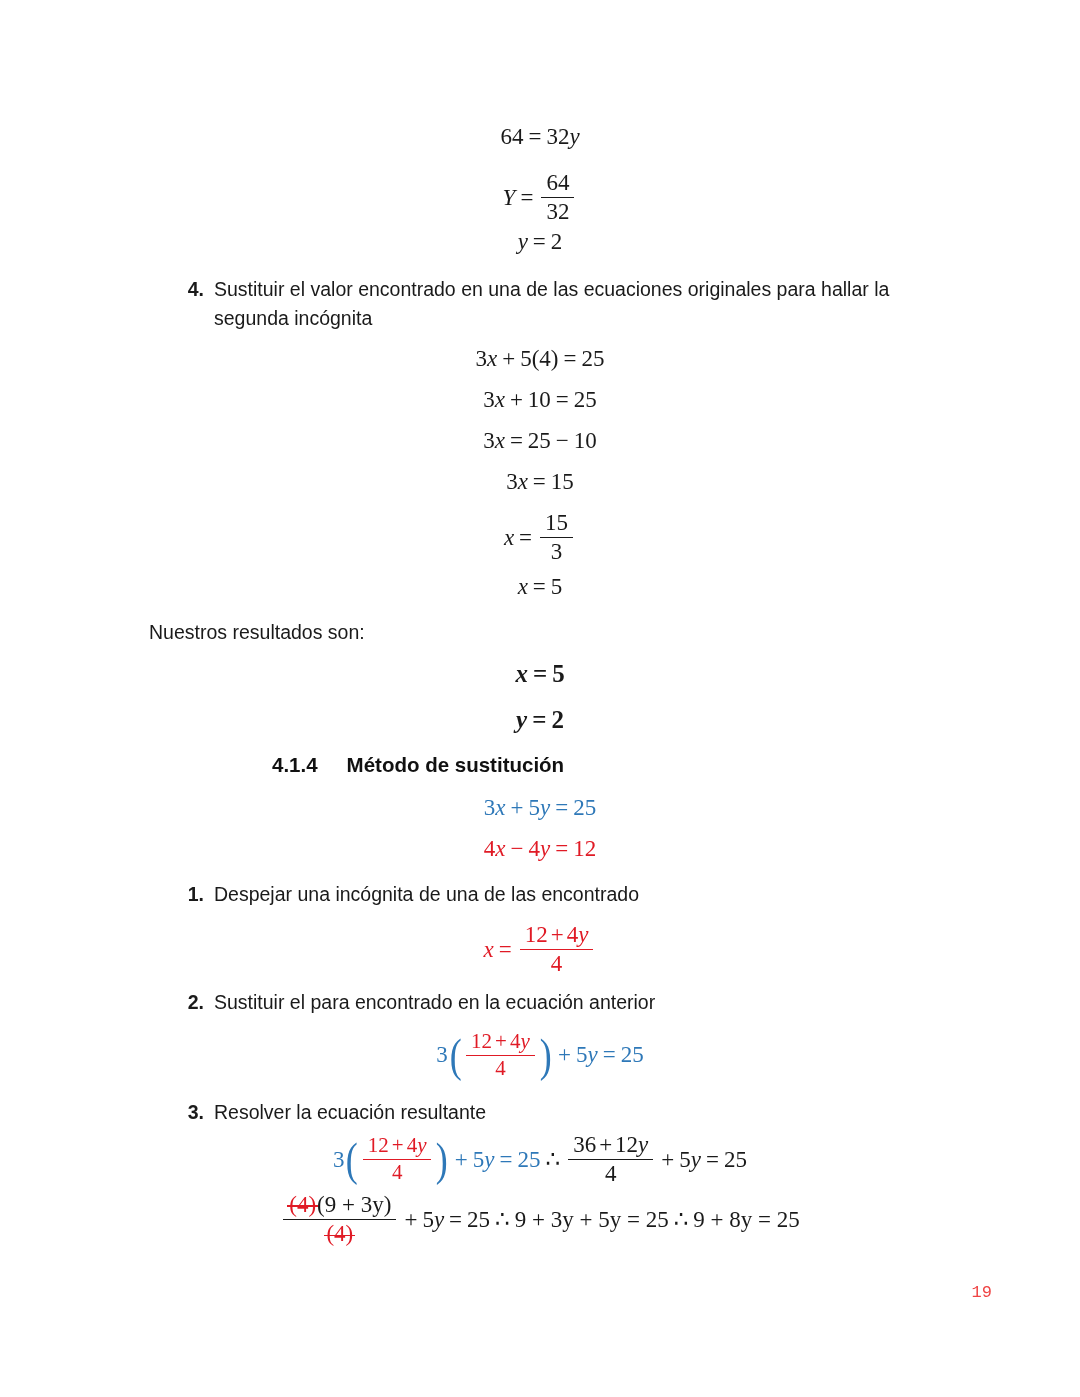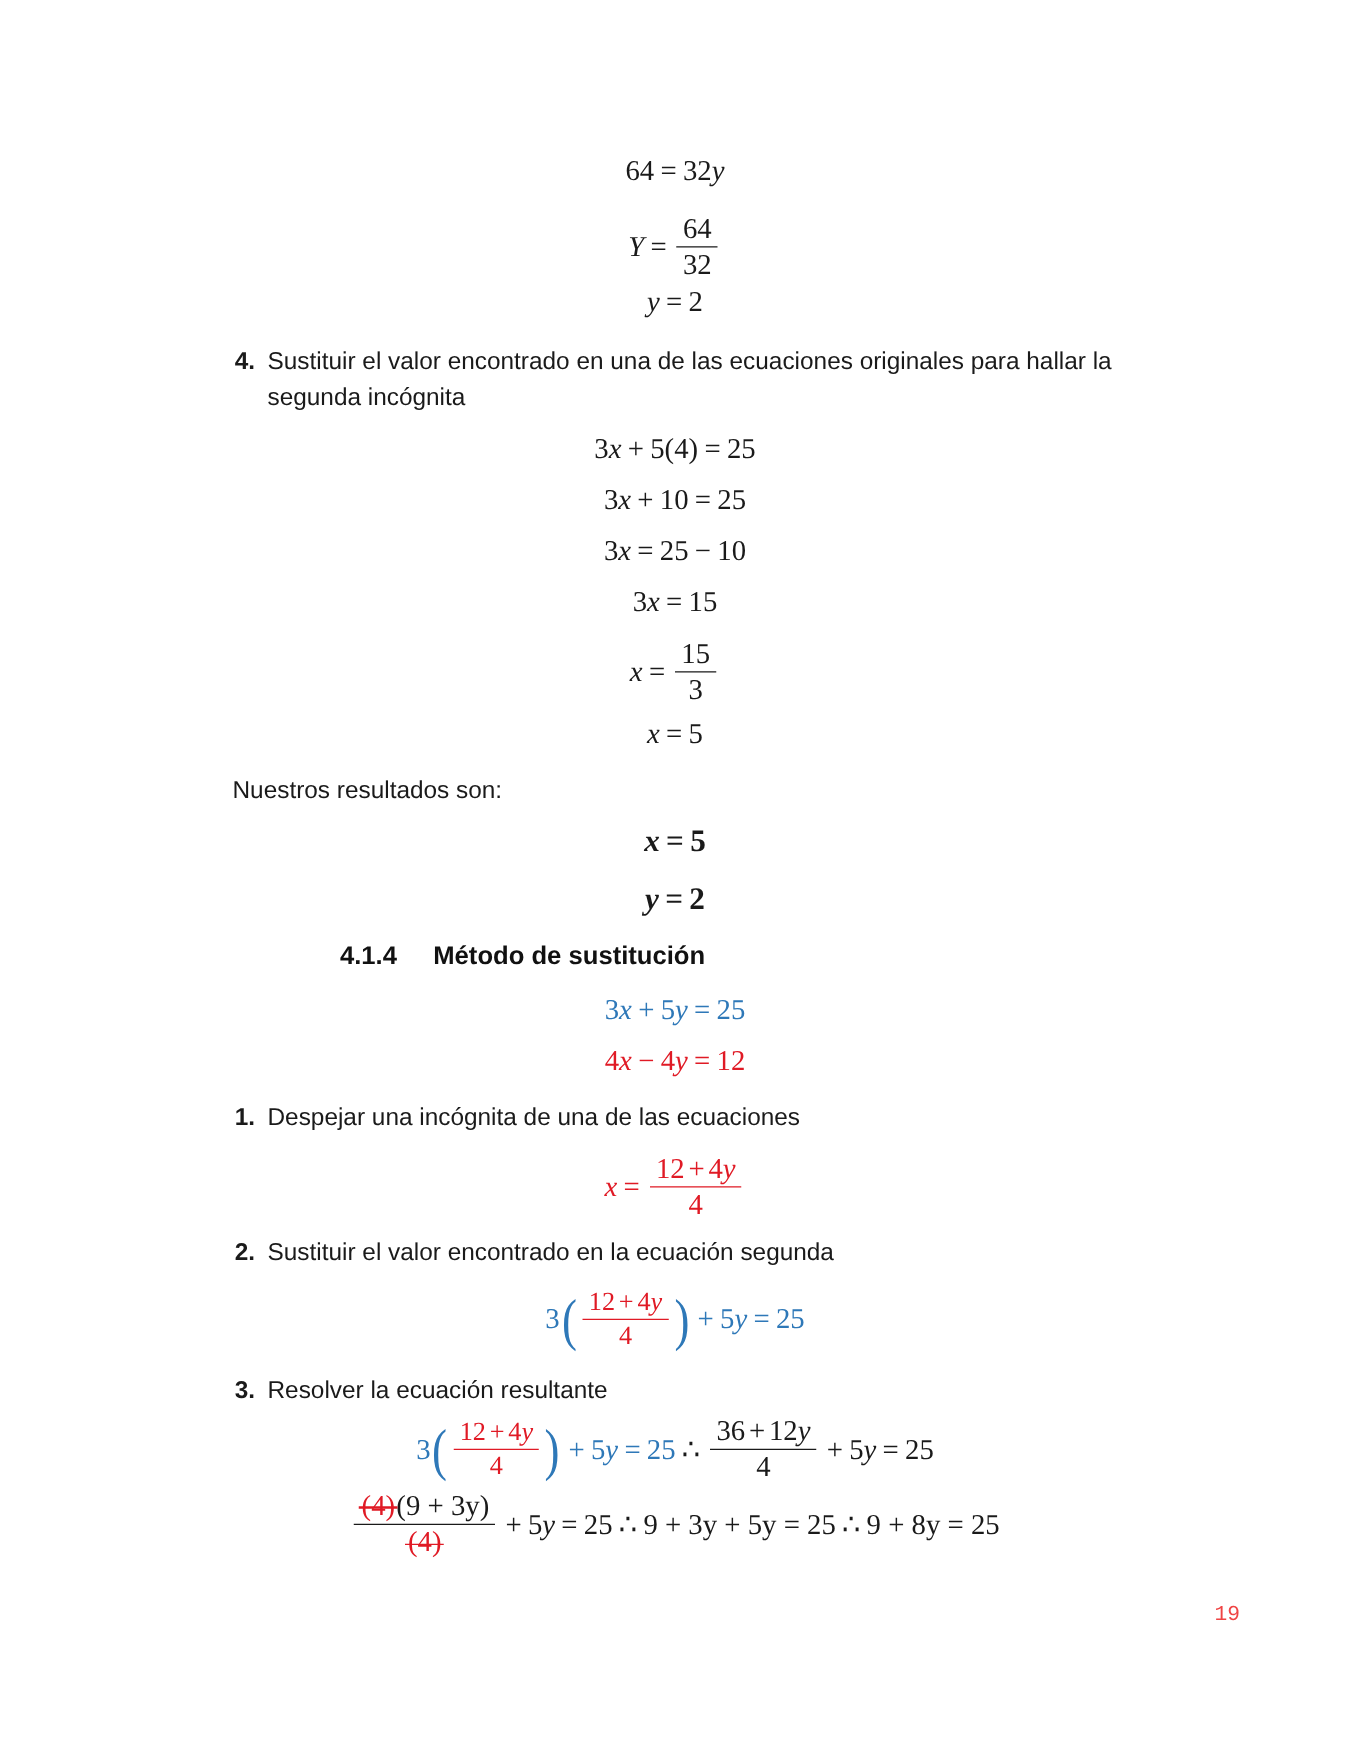--- a/index.html
+++ b/index.html
@@ -20,21 +20,20 @@
     inset: 0;
     padding: 0;
   }
 
   
   .body-text {
     font-family: "Liberation Sans", sans-serif;
     font-size: 19.5px;
     line-height: 1.48;
     color: #1a1a1a;
-    margin-left: 37px;
   }
 
   
   .list-item {
     display: flex;
     align-items: flex-start;
     margin: 0;
   }
   .list-num {
     font-weight: bold;
@@ -287,40 +286,40 @@
       <span class="op">−</span>
       <span>4</span>
         <span class="var">y</span>
       <span class="op">=</span>
       <span>12</span>
     </div>
   </div>
 
   <div class="at list-item body-text" style="left:180px; top:880px; width:760px;">
     <span class="list-num">1.</span>
-    <span class="list-body">Despejar una incógnita de una de las ecuaciones</span>
+    <span class="list-body">Despejar una incógnita de una de las encontrado</span>
   </div>
 
   <div class="at math red" style="left:0; right:0; top:922px;">
     <div class="mline">
       <span class="var">x</span>
       <span class="op">=</span>
       <span class="frac">
         <span class="num">
           <span>12</span><span class="op-tight">+</span><span>4</span><span class="var">y</span>
         </span>
         <span class="bar"></span>
         <span class="den">4</span>
       </span>
     </div>
   </div>
 
   <div class="at list-item body-text" style="left:180px; top:988px; width:760px;">
     <span class="list-num">2.</span>
-    <span class="list-body">Sustituir el valor encontrado en la ecuación segunda</span>
+    <span class="list-body">Sustituir el para encontrado en la ecuación anterior</span>
   </div>
 
   <div class="at math" style="left:0; right:0; top:1030px;">
     <div class="mline">
       <span class="blue">3</span>
       <span class="blue paren">(</span>
       <span class="frac red small">
         <span class="num">
           <span>12</span><span class="op-tight">+</span><span>4</span><span class="var">y</span>
         </span>

